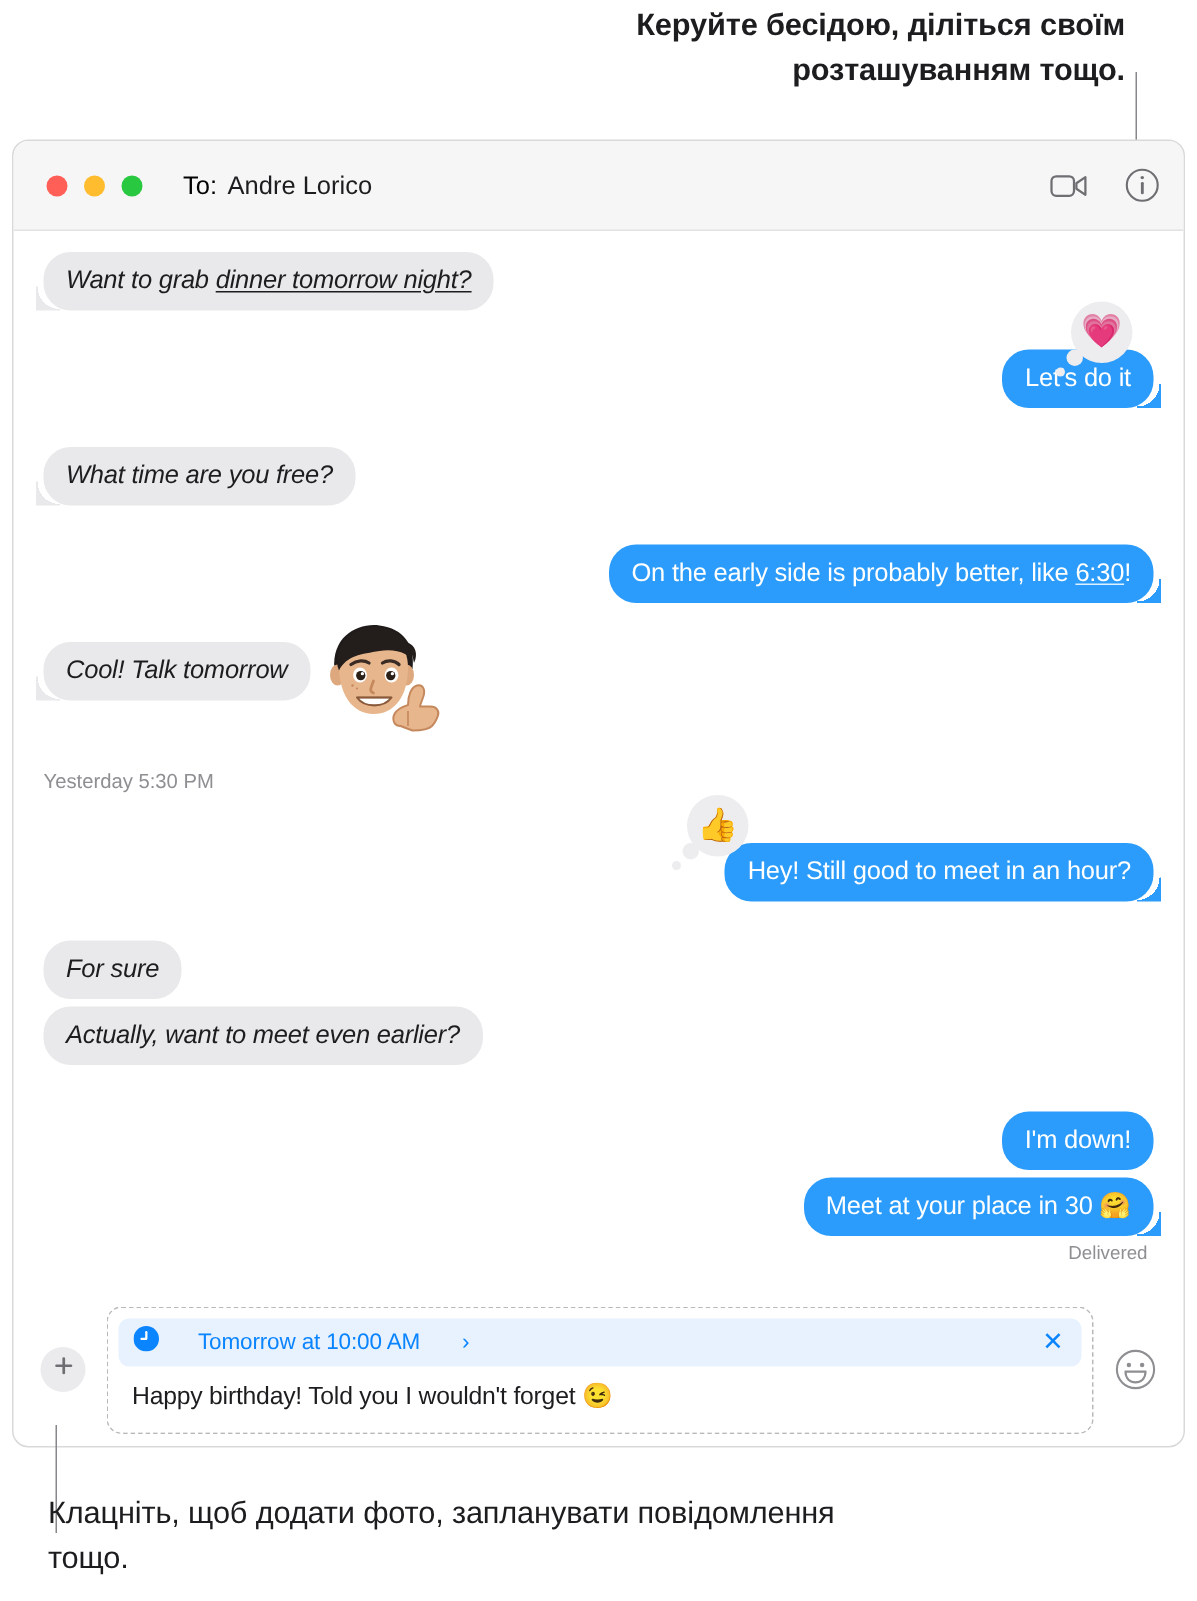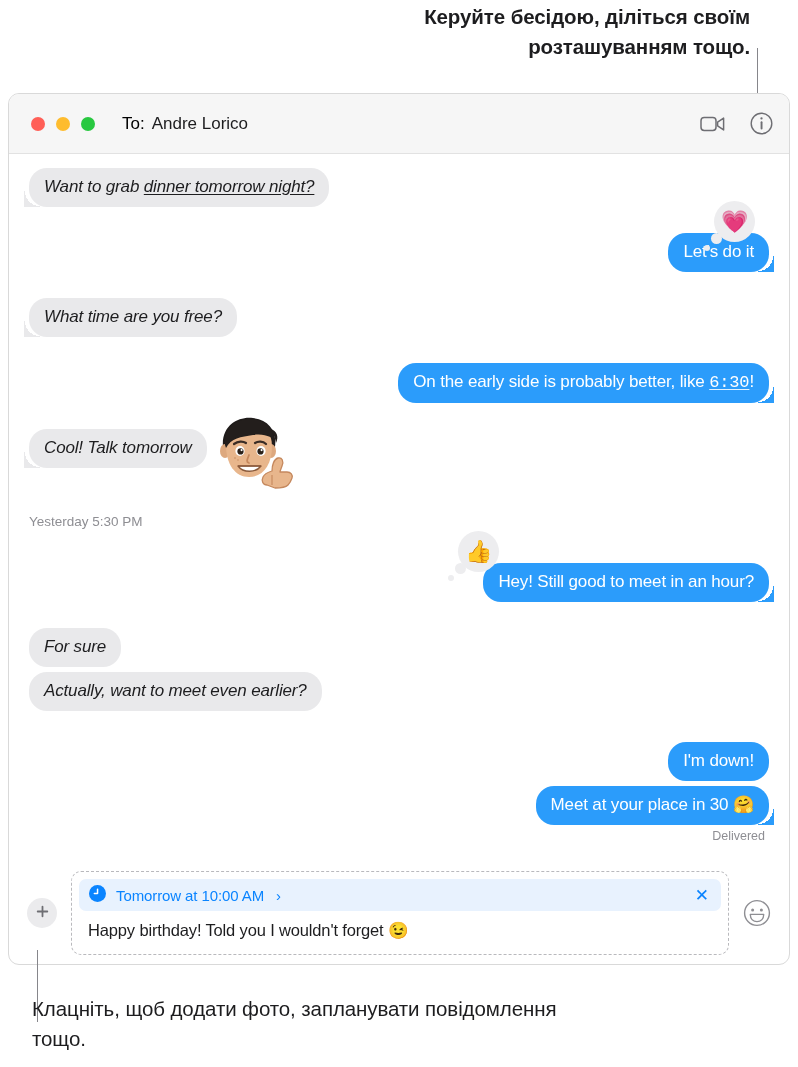--- a/index.html
+++ b/index.html
@@ -159,21 +159,21 @@
     left: -5px;
     background: radial-gradient(circle at 100% 0, transparent 15px, #e9e9eb 15px);
     border-bottom-right-radius: 0;
   }
   .bubble.out.tail::after {
     right: -5px;
     background: radial-gradient(circle at 0 0, transparent 15px, #2b9cfb 15px);
   }
 
   .u { text-decoration: underline; text-underline-offset: 2px; }
-  .bubble.out .u { text-decoration-color: rgba(255,255,255,.85); font-family: Liberation Mono, monospace; }
+  .bubble.out .u { text-decoration-color: rgba(255,255,255,.85); }
 
   
   .tapback {
     position: absolute;
     top: -32px;
     right: 14px;
     z-index: 3;
   }
   .tapback .tb-main {
     width: 41px;
@@ -255,21 +255,21 @@
     padding: 7px 7px 6px 7px;
     box-sizing: border-box;
   }
   #schedule-banner {
     background: #e8f2fe;
     border-radius: 7px;
     height: 32px;
     display: flex;
     align-items: center;
     padding: 0 12px 0 10px;
-    gap: 10px;
+    gap: 26px;
     cursor: pointer;
   }
   #schedule-text {
     color: #0a84ff;
     font-size: 15px;
     letter-spacing: -0.1px;
   }
   #schedule-chevron {
     color: #0a84ff;
     font-size: 15px;

